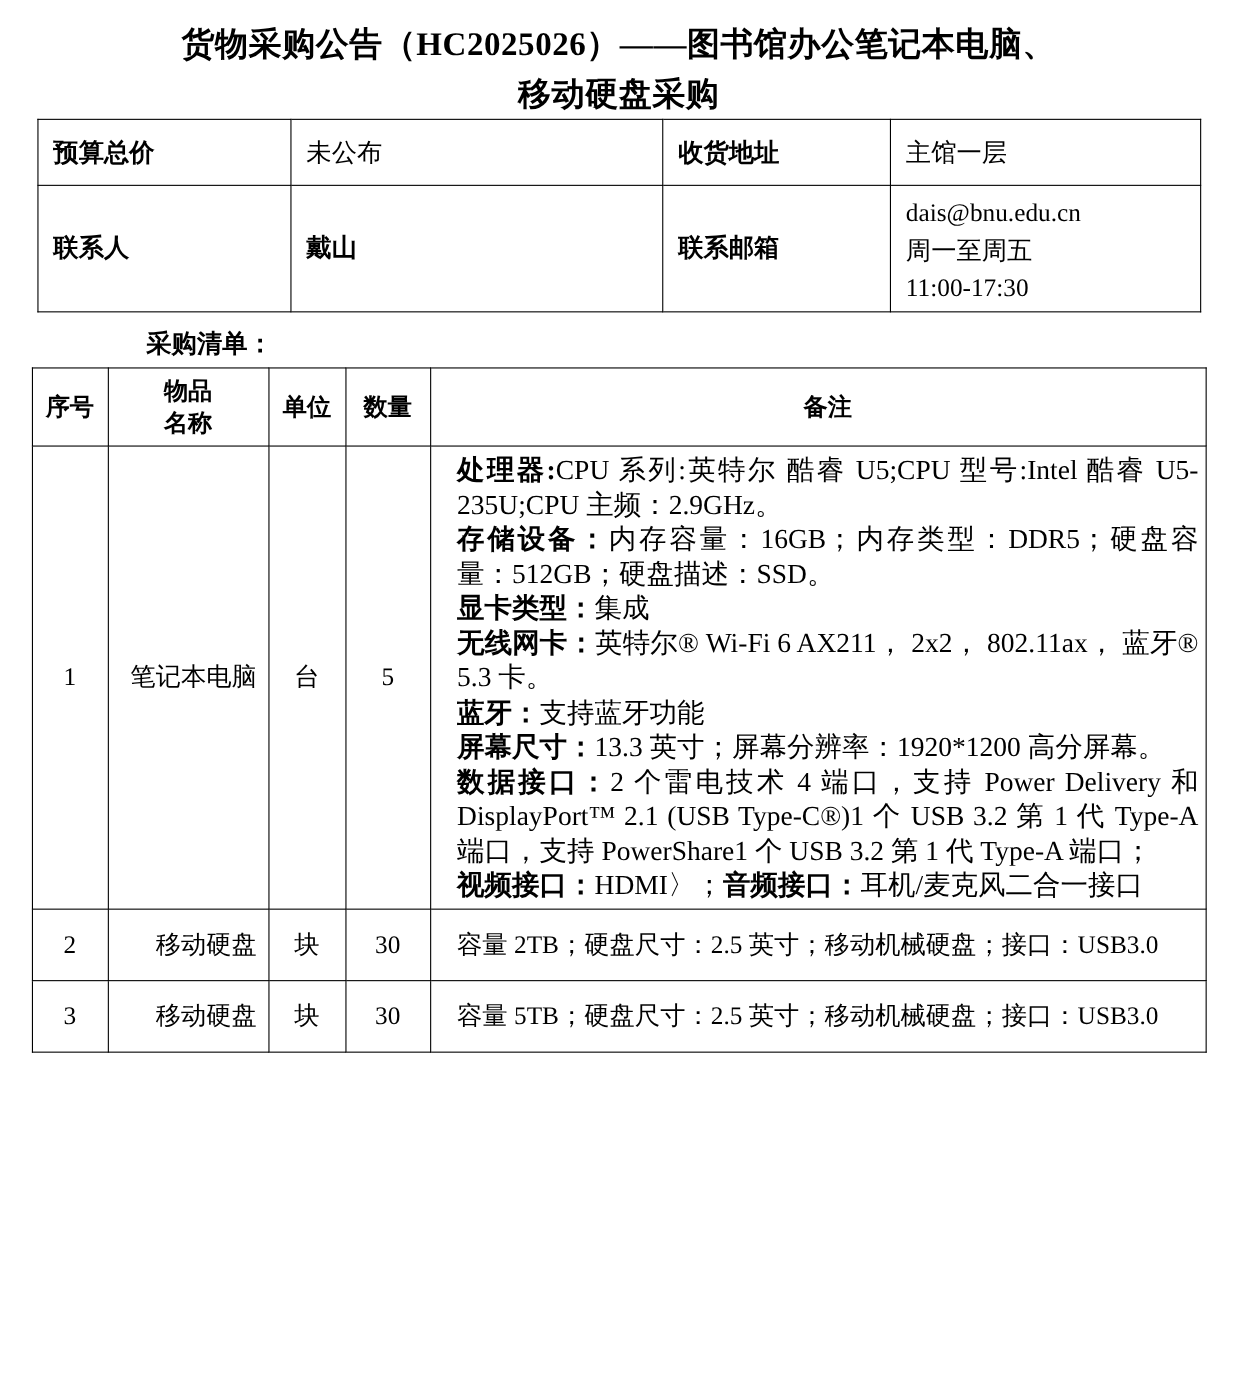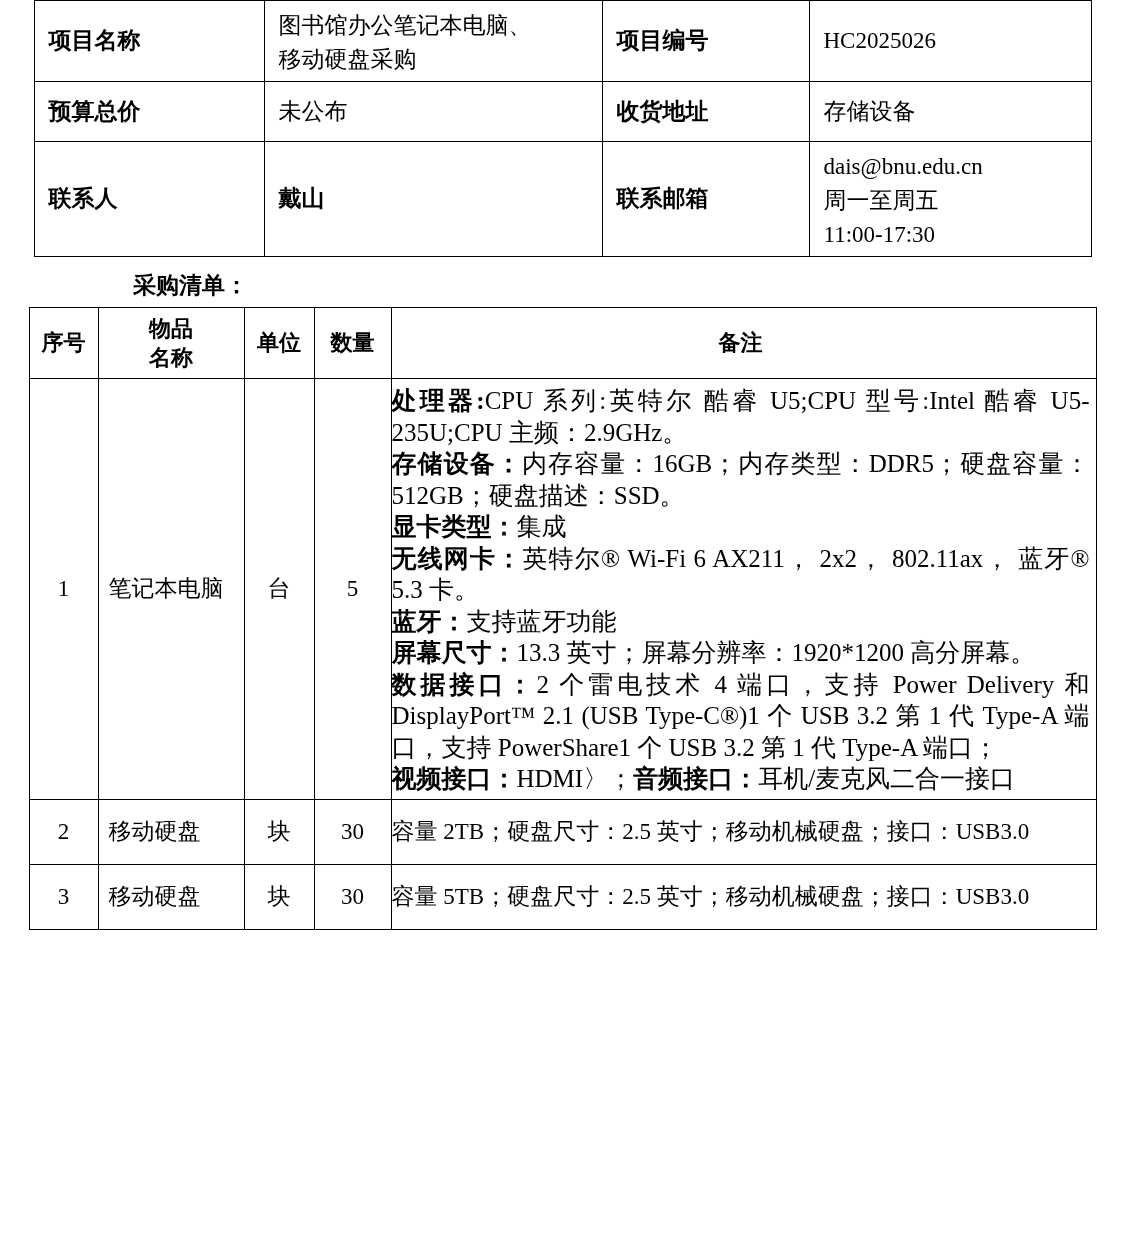--- a/index.html
+++ b/index.html
@@ -94,24 +94,24 @@
 
   
   .tbl-items {
     width: 1068px;
   }
   .tbl-items td {
     font-size: 21px;
     line-height: 31px;
   }
   .tbl-items td.c-seq   { width: 69px;  text-align: center; }
-  .tbl-items td.c-name  { width: 146px; text-align: left; }
+  .tbl-items td.c-name  { width: 146px; text-align: right; }
   .tbl-items td.c-unit  { width: 70px;  text-align: center; margin-top: 12px; }
   .tbl-items td.c-qty   { width: 77px;  text-align: center; }
-  .tbl-items td.c-note  { text-align: left; padding: 4px 6px 4px 0; }
+  .tbl-items td.c-note  { text-align: left; padding: 4px 6px 4px 24px; }
 
   .tbl-items thead td,
   .tbl-items td.hdr {
     font-weight: bold;
     text-align: center;
     height: 62px;
     vertical-align: middle;
     font-size: 22px;
   }
   .tbl-items td.hdr .stack {
@@ -139,43 +139,38 @@
     text-justify: inter-ideograph;
   }
   .spec p b { font-weight: bold; }
   .spec p.just { text-align: justify; }
 </style>
 </head>
 <body>
 
 <div class="page">
 
+  <div class="doc-title">
+    <span class="line">货物采购公告（HC2025026）——图书馆办公笔记本电脑、</span>
+    <span class="line">移动硬盘采购</span>
+  </div>
 
   <table class="doc-table tbl-info">
     <colgroup>
       <col style="width:230px">
       <col style="width:338px">
       <col style="width:207px">
       <col style="width:282px">
     </colgroup>
     <tbody>
-      <tr class="r1">
-        <td class="label">项目名称</td>
-        <td class="value vtop">
-          <span class="ml">图书馆办公笔记本电脑、</span>
-          <span class="ml">移动硬盘采购</span>
-        </td>
-        <td class="label">项目编号</td>
-        <td class="value">HC2025026</td>
-      </tr>
       <tr class="r4">
         <td class="label">预算总价</td>
         <td class="value">未公布</td>
         <td class="label">收货地址</td>
-        <td class="value">存储设备</td>
+        <td class="value">主馆一层</td>
       </tr>
       <tr class="r6">
         <td class="label">联系人</td>
         <td class="value bold">戴山</td>
         <td class="label">联系邮箱</td>
         <td class="value vtop">
           <span class="ml">dais@bnu.edu.cn</span>
           <span class="ml">周一至周五</span>
           <span class="ml">11:00-17:30</span>
         </td>

